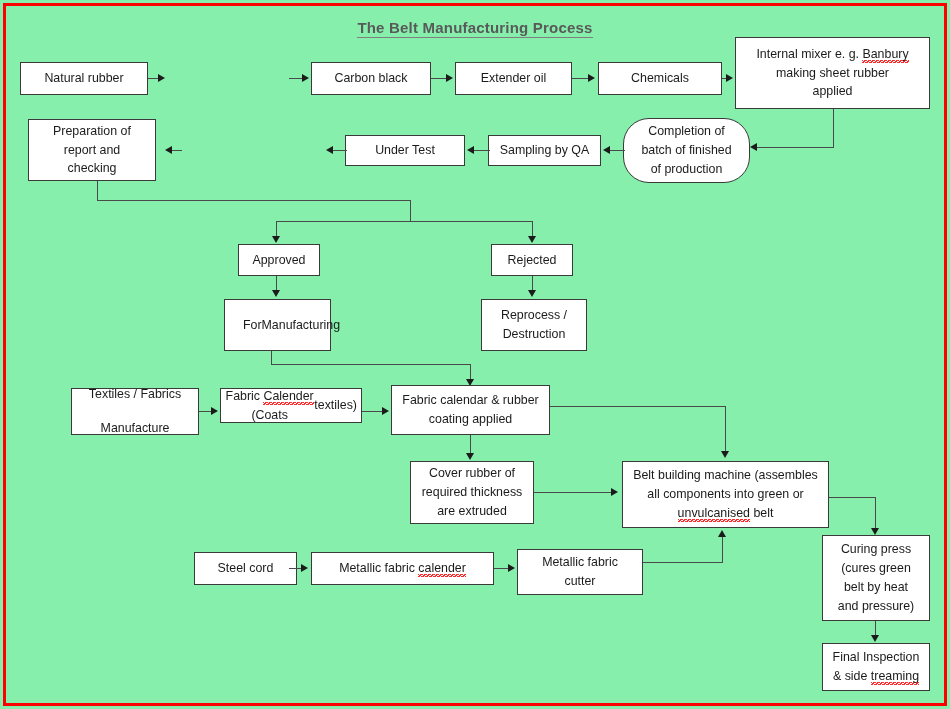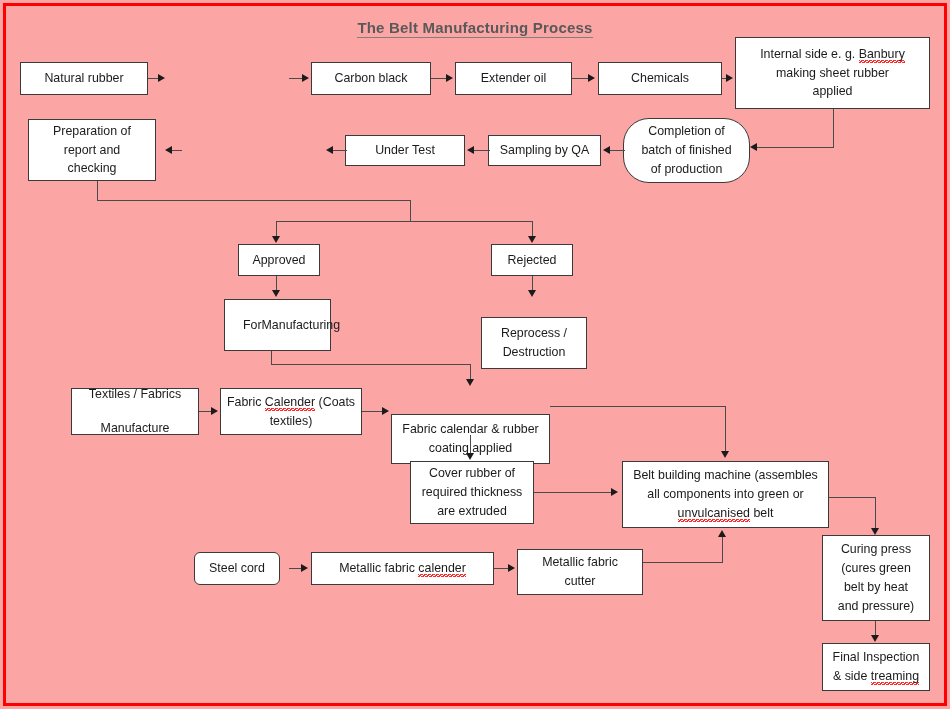--- a/index.html
+++ b/index.html
@@ -2,21 +2,21 @@
 <html><head>
 <meta charset="utf-8">
 <style>
   html,body{margin:0;padding:0;background:#ffffff;}
   body{font-family:"Liberation Sans","DejaVu Sans",sans-serif;}
 
   #page{
     position:relative;
     width:950px;height:709px;
     box-sizing:border-box;
-    background:#fca5a5;
+    background:#86efac;
     overflow:hidden;
   }
   #frame{
     position:absolute;left:3px;top:3px;
     width:944px;height:703px;
     border:3px solid #fe0000;
     box-sizing:border-box;
     pointer-events:none;
   }
 
@@ -96,21 +96,21 @@
   <div class="box" style="left:455px;top:62px;width:117px;height:33px;">
     <span>Extender oil</span>
   </div>
 
   <div class="box" style="left:598px;top:62px;width:124px;height:33px;">
     <span>Chemicals</span>
   </div>
 
   <div class="box" style="left:735px;top:37px;width:195px;height:72px;flex-direction:column;justify-content:center;">
     <div>
-      <span>Internal side  e. g. </span><span class="sp">Banbury</span>
+      <span>Internal mixer  e. g. </span><span class="sp">Banbury</span>
     </div>
     <div>making sheet rubber</div>
     <div>applied</div>
   </div>
 
   <div class="ln lh" style="left:148px;top:78px;width:12px;"></div>
   <div class="ar ar-r" style="left:158px;top:74px;"></div>
 
   <div class="ln lh" style="left:289px;top:78px;width:14px;"></div>
   <div class="ar ar-r" style="left:302px;top:74px;"></div>
@@ -184,43 +184,43 @@
   <div class="ar ar-d" style="left:272px;top:290px;"></div>
 
   <div class="ln lv" style="left:532px;top:276px;height:16px;"></div>
   <div class="ar ar-d" style="left:528px;top:290px;"></div>
 
   <div class="box" style="left:224px;top:299px;width:107px;height:52px;flex-direction:row;padding-left:32px;">
     <div>For</div>
     <div>Manufacturing</div>
   </div>
 
-  <div class="box" style="left:481px;top:317px;width:106px;height:52px;flex-direction:column;">
+  <div class="box" style="left:481px;top:299px;width:106px;height:52px;flex-direction:column;">
     <div>Reprocess /</div>
     <div>Destruction</div>
   </div>
 
   <div class="ln lv" style="left:271px;top:351px;height:14px;"></div>
   <div class="ln lh" style="left:271px;top:364px;width:200px;"></div>
   <div class="ln lv" style="left:470px;top:364px;height:17px;"></div>
   <div class="ar ar-d" style="left:466px;top:379px;"></div>
 
   <div class="box" style="left:71px;top:388px;width:128px;height:47px;flex-direction:column;gap:15px;">
     <div>Textiles / Fabrics</div>
     <div>Manufacture</div>
   </div>
 
-  <div class="box" style="left:220px;top:388px;width:142px;height:47px;flex-direction:column;">
+  <div class="box" style="left:220px;top:388px;width:142px;height:35px;">
     <div>
       <span>Fabric </span><span class="sp">Calender</span><span> (Coats</span>
     </div>
     <div>textiles)</div>
   </div>
 
-  <div class="box" style="left:391px;top:385px;width:159px;height:50px;flex-direction:column;margin-top:29px;">
+  <div class="box" style="left:391px;top:385px;width:159px;height:50px;flex-direction:column;">
     <div>Fabric calendar &amp; rubber</div>
     <div>coating applied</div>
   </div>
 
   <div class="ln lh" style="left:199px;top:411px;width:13px;"></div>
   <div class="ar ar-r" style="left:211px;top:407px;"></div>
 
   <div class="ln lh" style="left:362px;top:411px;width:21px;"></div>
   <div class="ar ar-r" style="left:382px;top:407px;"></div>
 
@@ -245,21 +245,21 @@
     </div>
   </div>
 
   <div class="ln lh" style="left:534px;top:492px;width:78px;"></div>
   <div class="ar ar-r" style="left:611px;top:488px;"></div>
 
   <div class="ln lh" style="left:829px;top:497px;width:47px;"></div>
   <div class="ln lv" style="left:875px;top:497px;height:33px;"></div>
   <div class="ar ar-d" style="left:871px;top:528px;"></div>
 
-  <div class="box" style="left:194px;top:552px;width:86px;height:33px;border-radius:6px;">
+  <div class="box" style="left:194px;top:552px;width:103px;height:33px;">
     <span>Steel cord</span>
   </div>
 
   <div class="box" style="left:311px;top:552px;width:183px;height:33px;">
     <span>
       <span>Metallic fabric </span><span class="sp">calender</span>
     </span>
   </div>
 
   <div class="box" style="left:517px;top:549px;width:126px;height:46px;flex-direction:column;">

